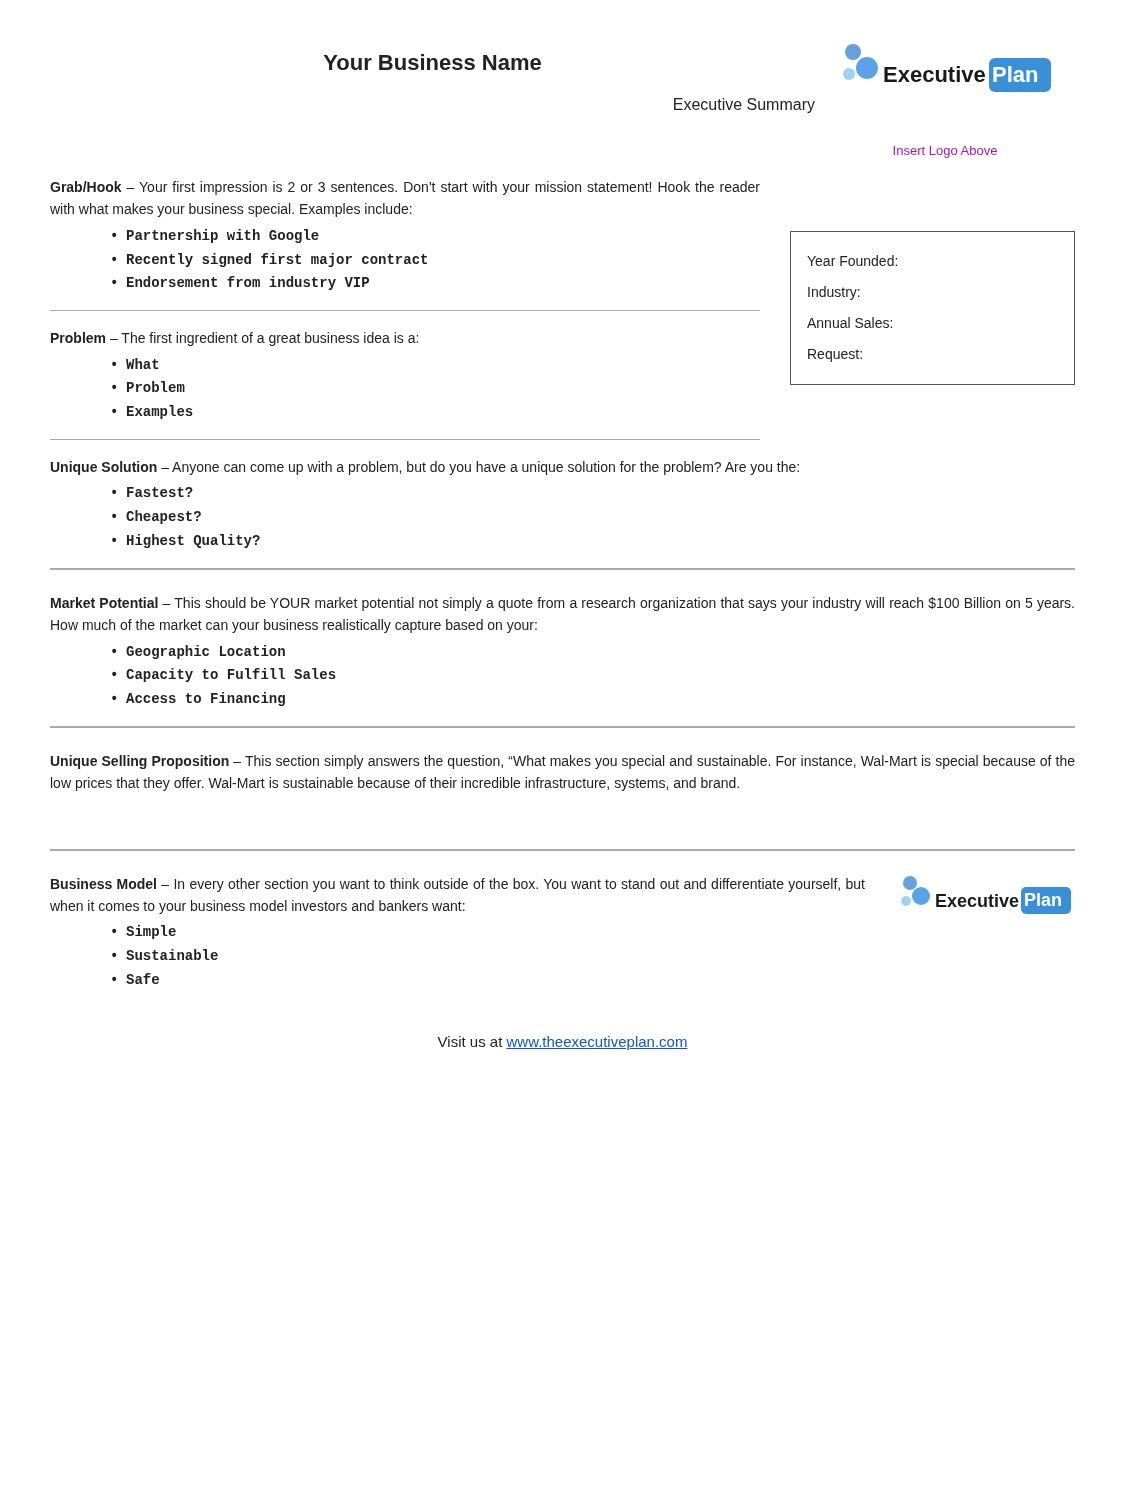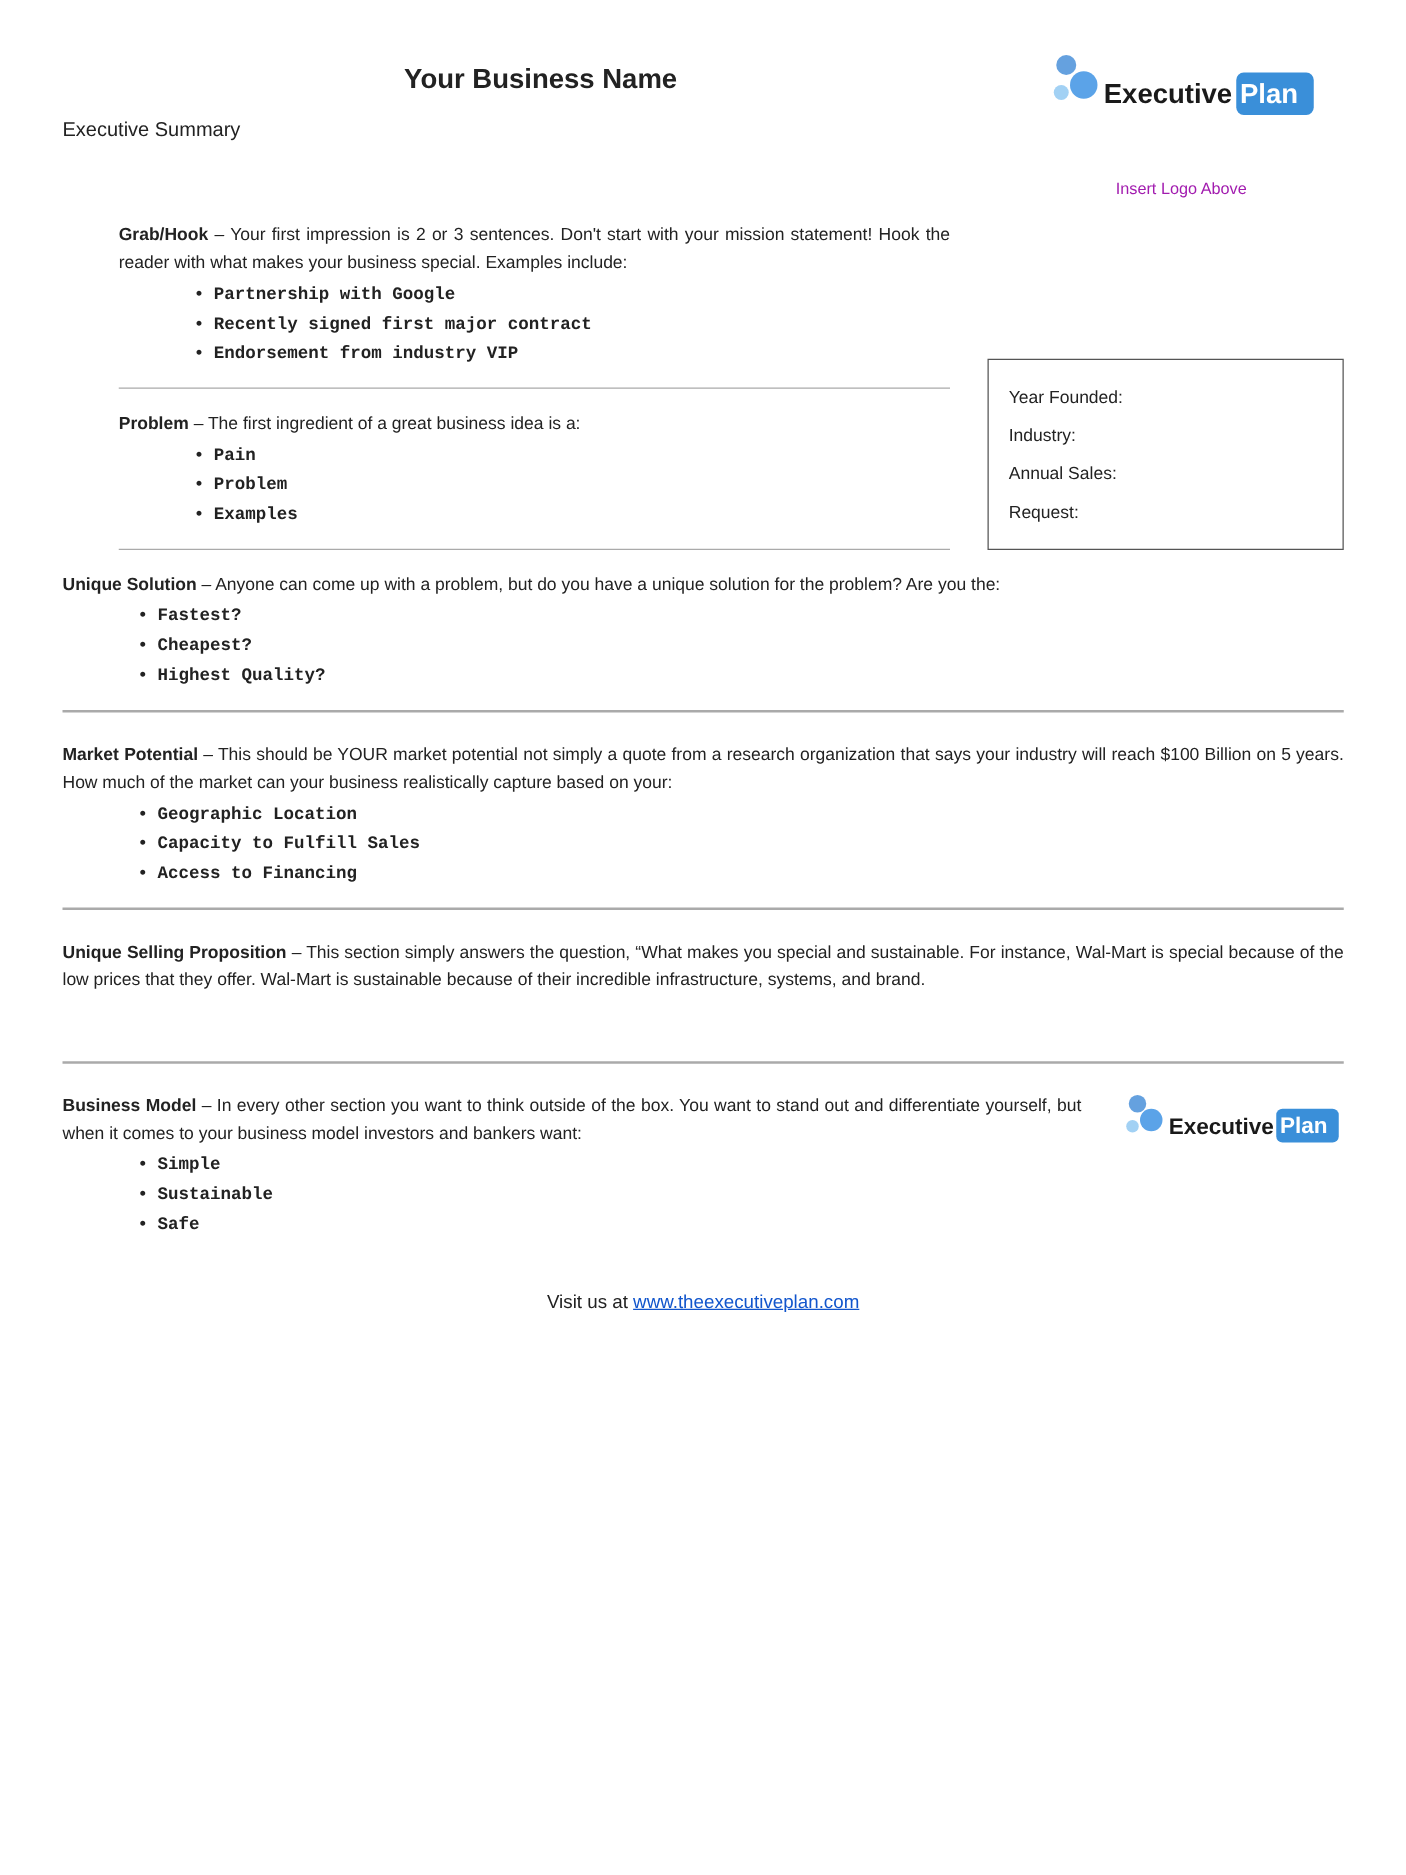--- a/index.html
+++ b/index.html
@@ -36,21 +36,21 @@
       text-align: center;
     }
     .business-name {
       font-size: 22px;
       font-weight: bold;
       text-align: center;
       margin-bottom: 20px;
     }
     .exec-summary {
       font-size: 16px;
-      text-align: left;
+      text-align: right;
       margin-bottom: 0;
     }
 
     
     .logo-container {
       display: flex;
       flex-direction: column;
       align-items: center;
     }
     .logo-svg {
@@ -60,23 +60,22 @@
     .insert-logo-text {
       font-size: 13px;
       color: #a21caf;
       margin-top: 23px;
     }
 
     
     .top-section {
       display: flex;
       justify-content: space-between;
-      align-items: flex-end;
+      align-items: center;
       margin-bottom: 0;
-      margin-left: 45px;
     }
     .content-left {
       flex: 1;
       padding-right: 30px;
     }
     .info-box {
       width: 285px;
       border: 1.5px solid #555;
       padding: 14px 16px;
       font-size: 14px;
@@ -210,21 +209,21 @@
           <li>Recently signed first major contract</li>
           <li>Endorsement from industry VIP</li>
         </ul>
       </div>
 
       <div class="problem-section">
         <p class="section-text">
           <b>Problem</b><span> – The first ingredient of a great business idea is a:</span>
         </p>
         <ul class="bullet-list">
-          <li>Pain</li>
+          <li>What</li>
           <li>Problem</li>
           <li>Examples</li>
         </ul>
       </div>
     </div>
 
     <div class="info-box">
       <span class="info-box-row">Year Founded:</span>
       <span class="info-box-row">Industry:</span>
       <span class="info-box-row">Annual Sales:</span>

